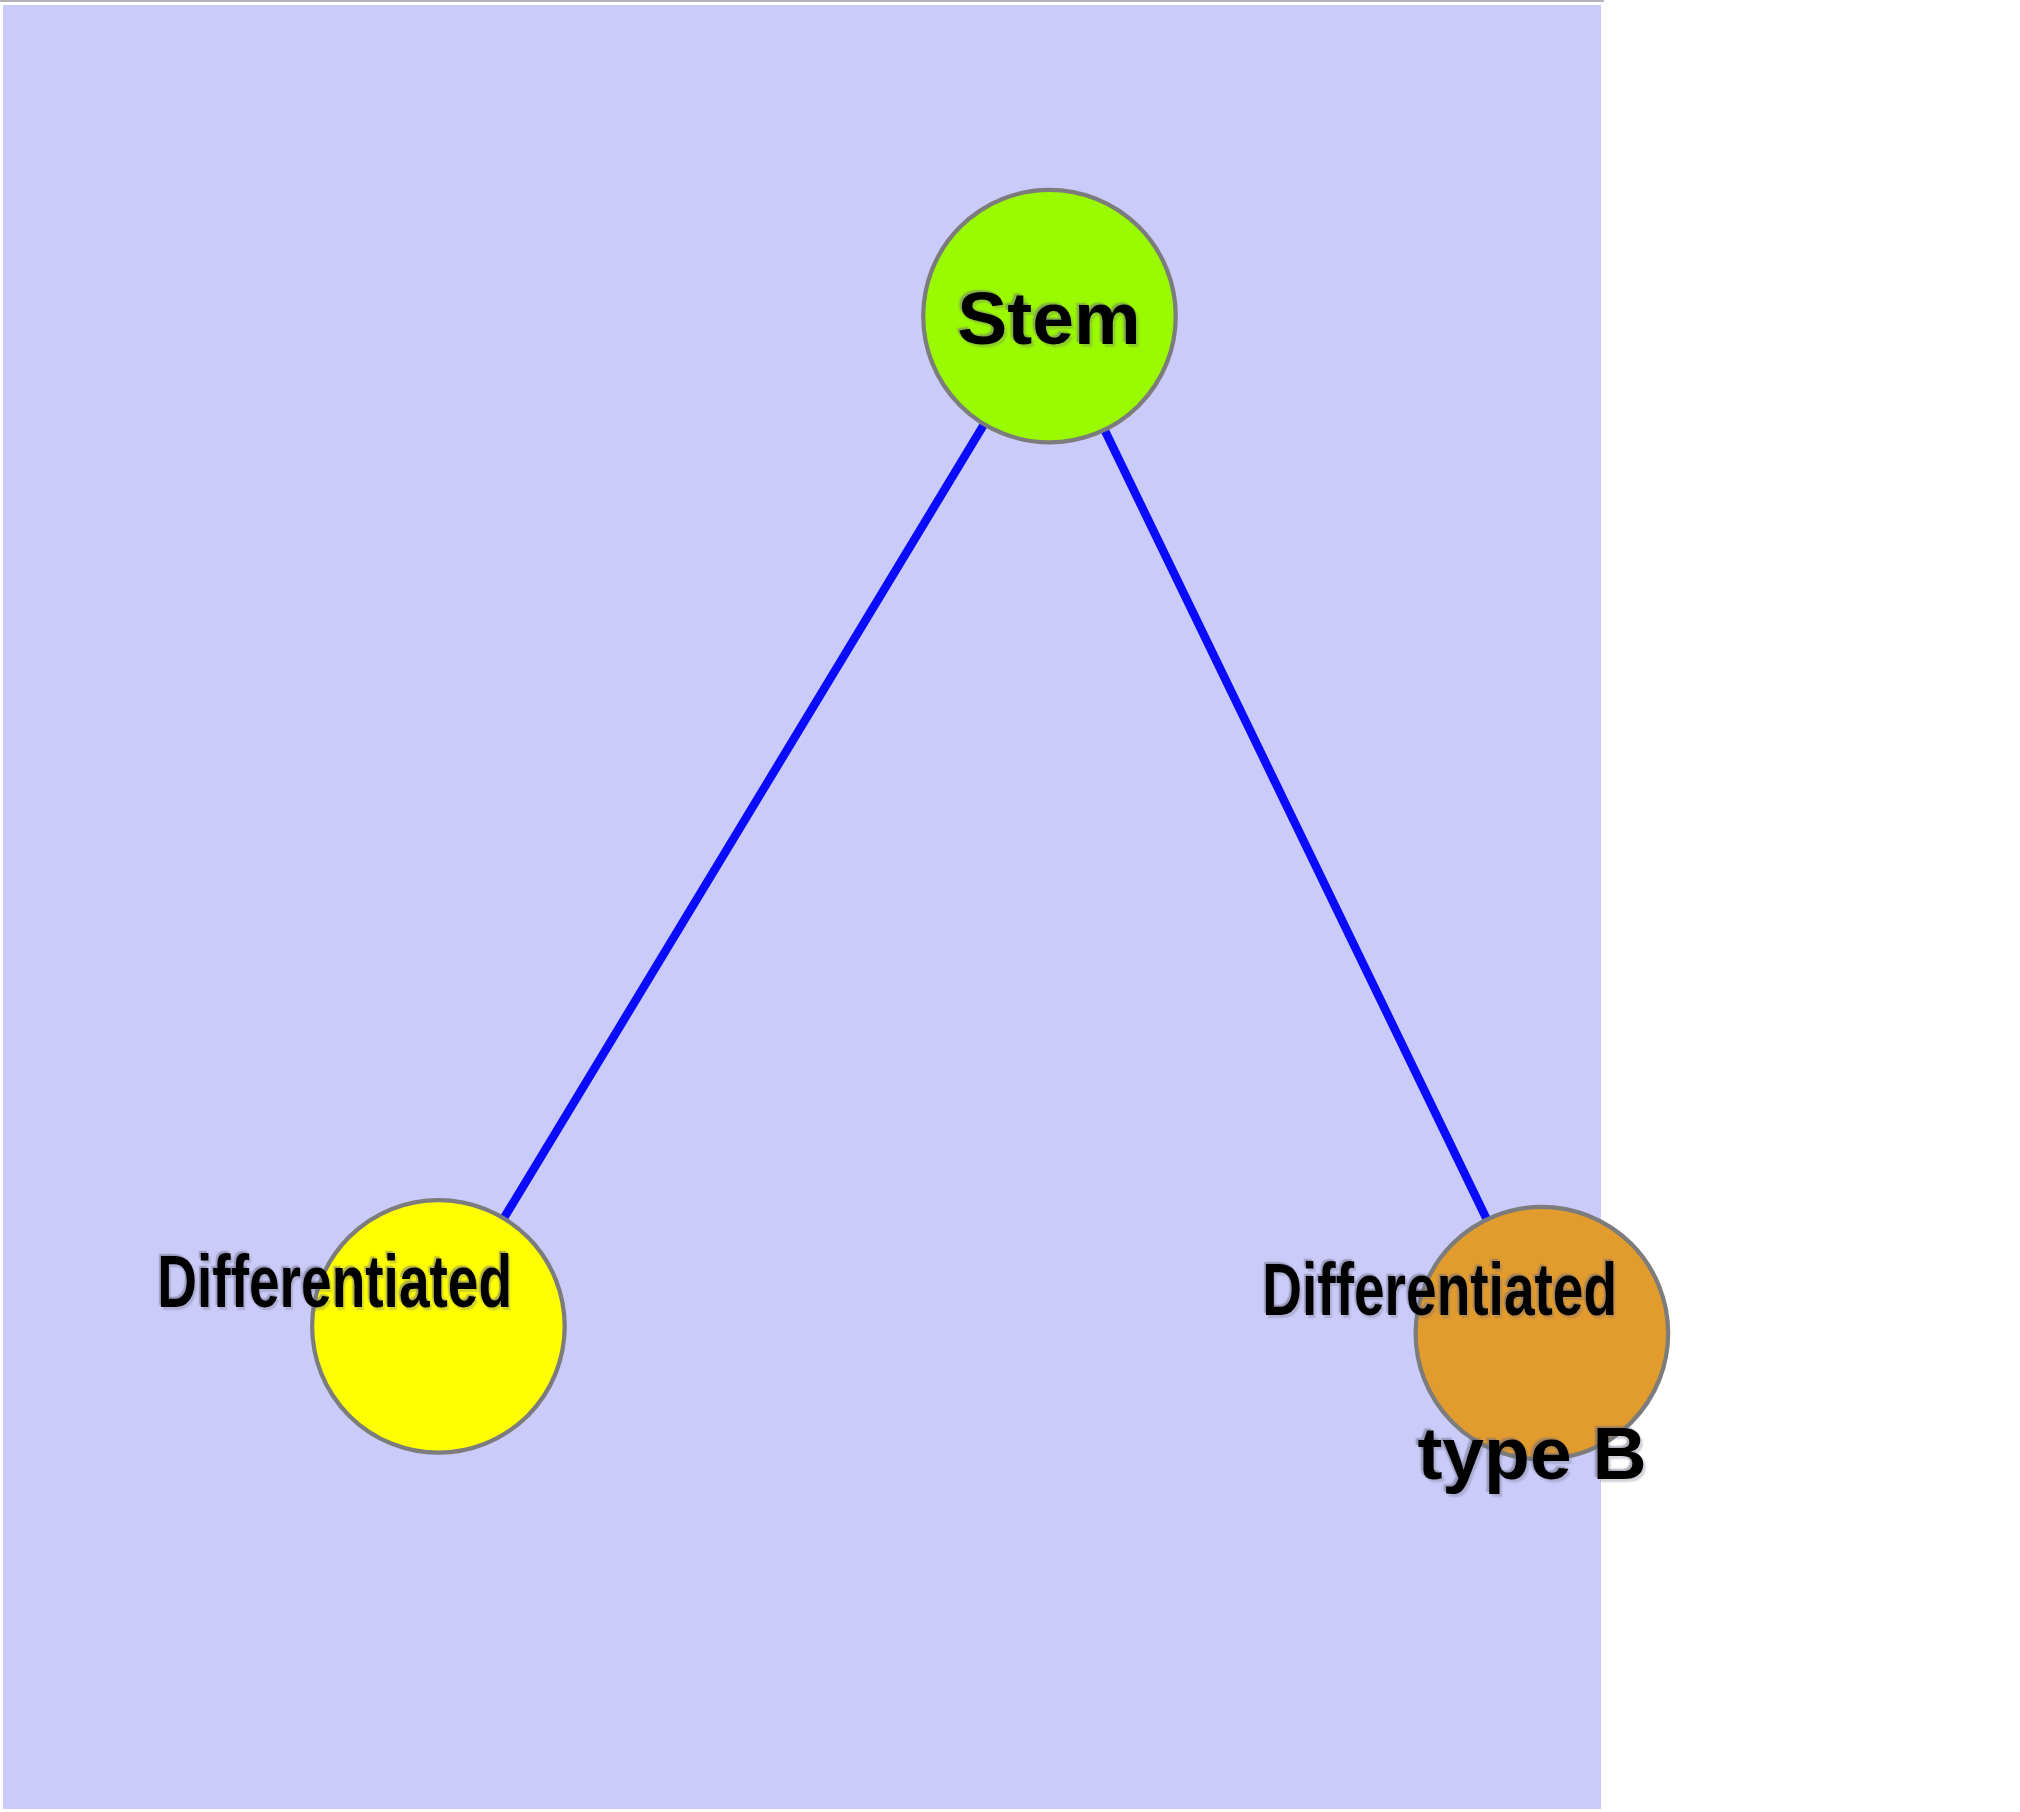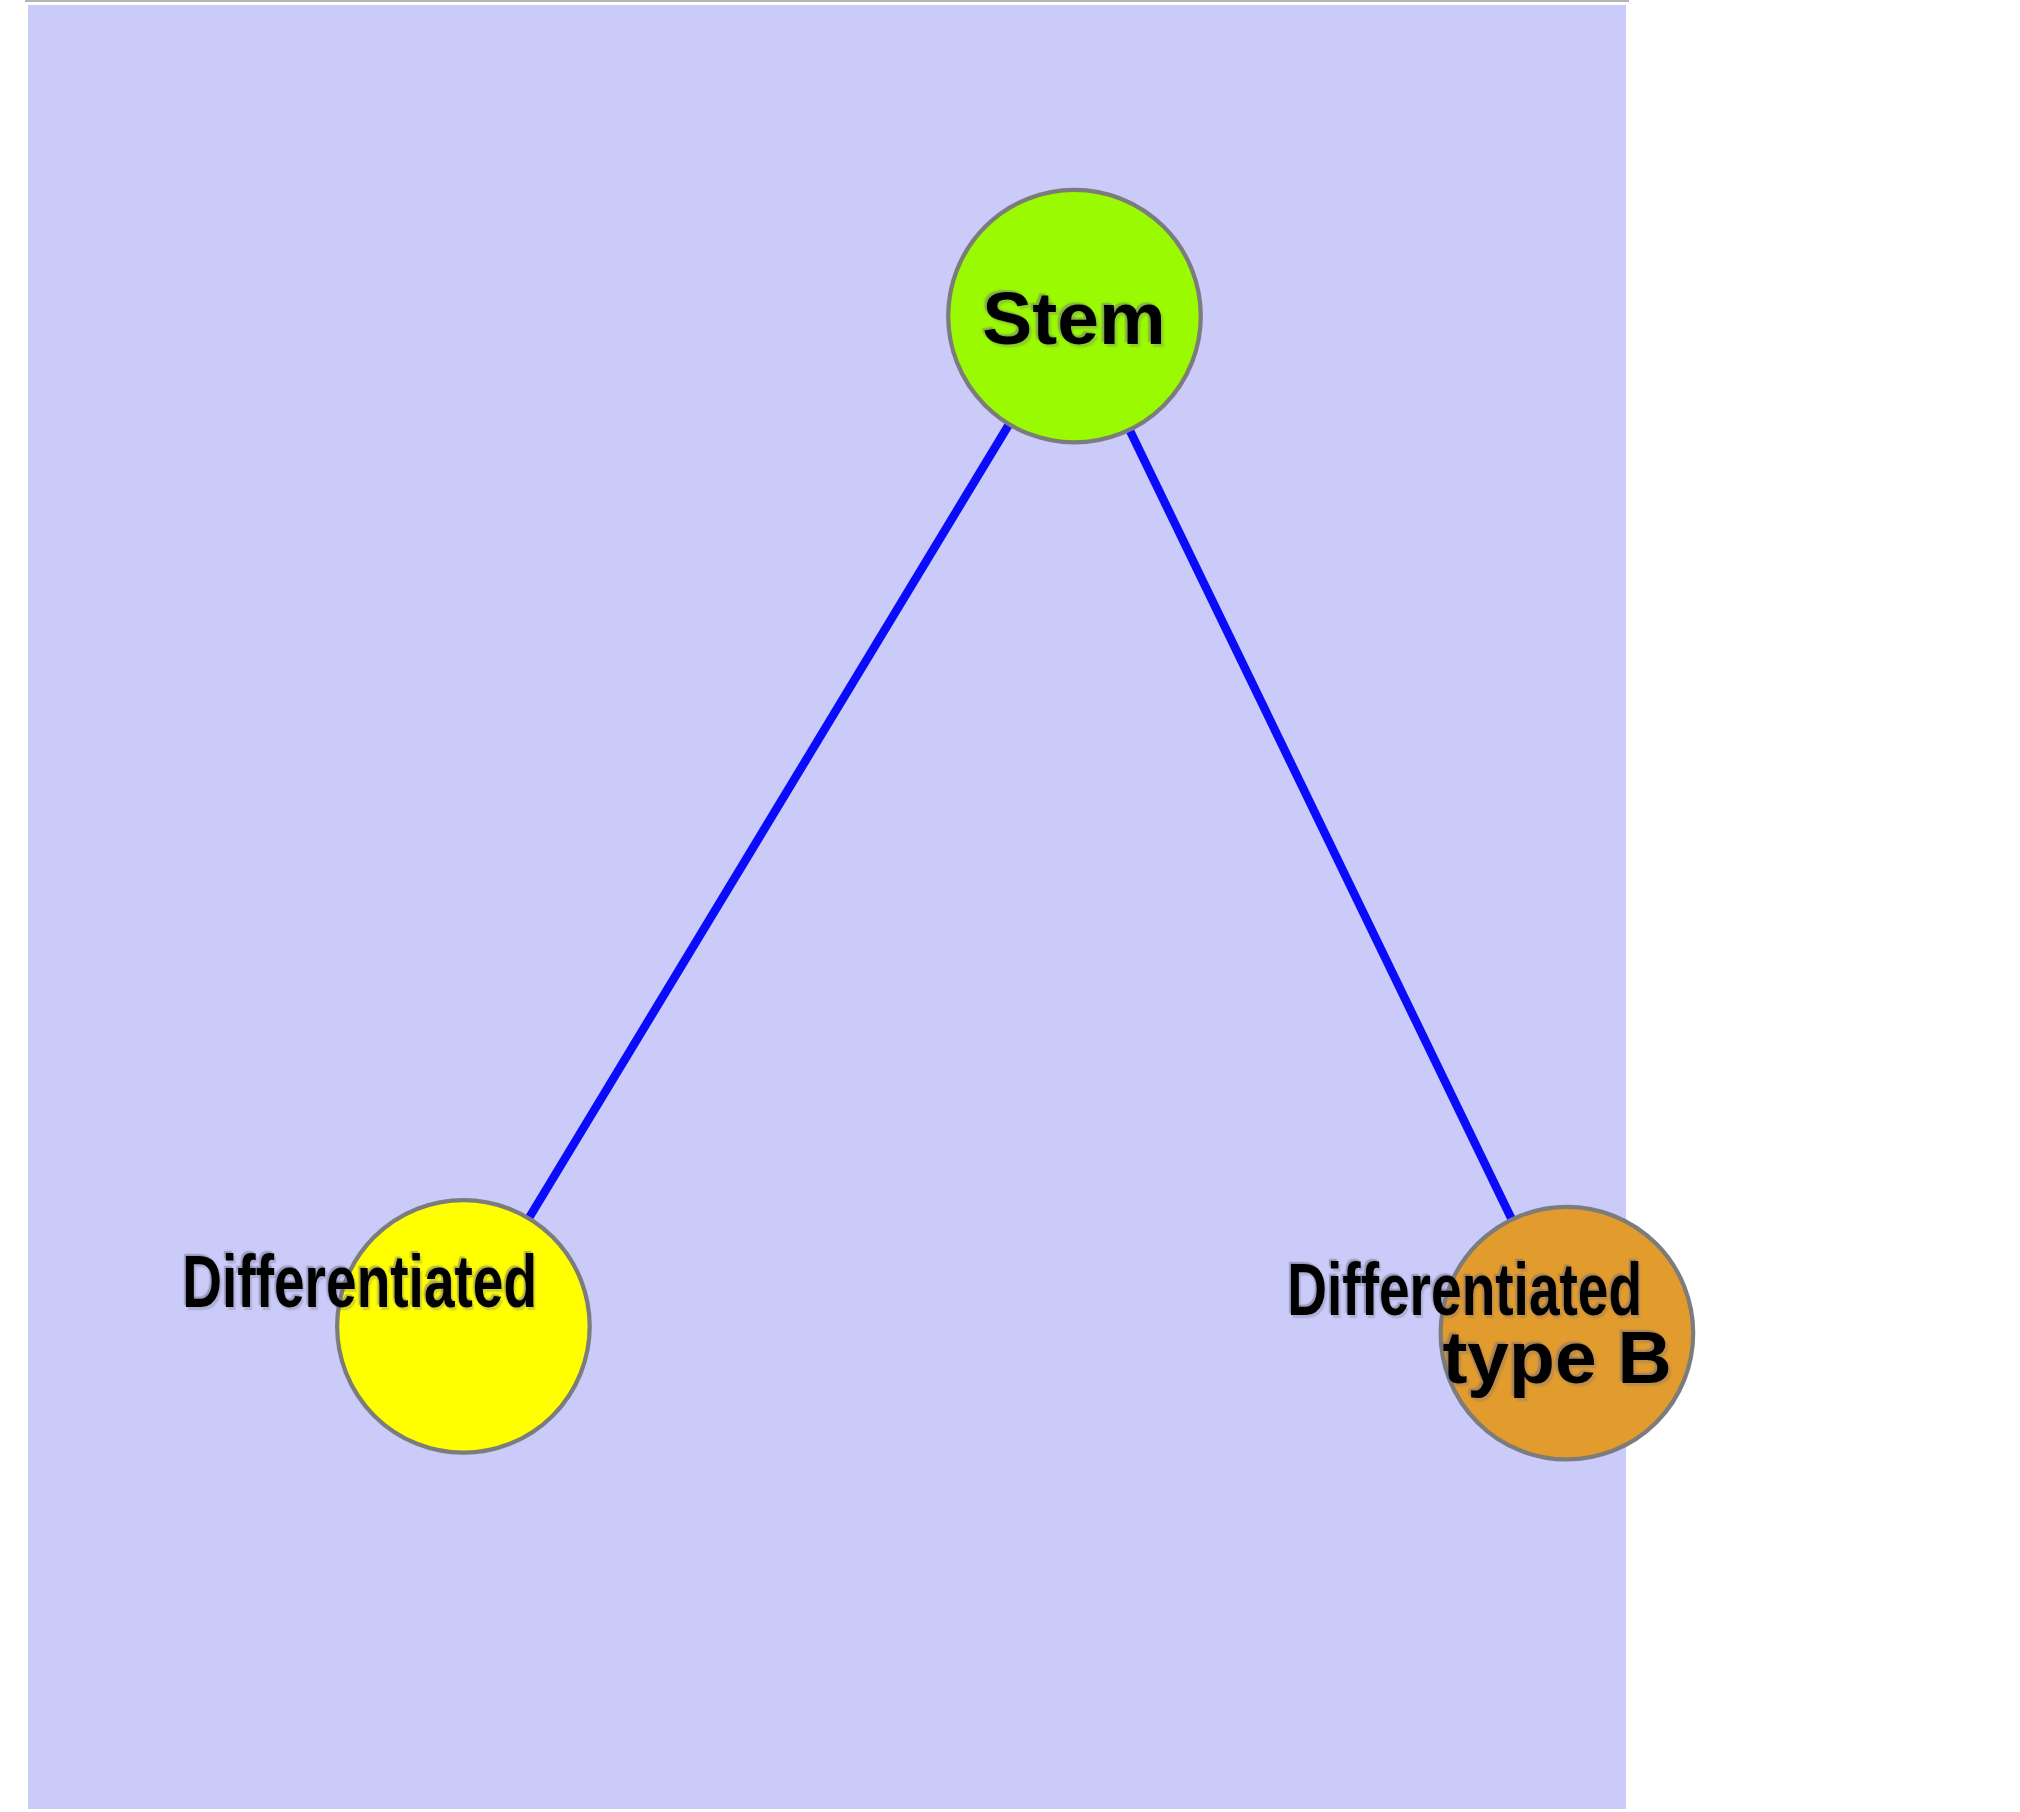--- a/index.html
+++ b/index.html
@@ -2,21 +2,21 @@
 <html style="font-size:13.6px"><head>
 <meta charset="utf-8">
 <style>
   html, body { margin: 0; padding: 0; }
   body {
     width: 2021px; height: 1812px;
     background: #ffffff;
     font-family: "Liberation Sans", "DejaVu Sans", sans-serif;
     overflow: hidden;
   }
-  #root { position: relative; width: 1604px; height: 1812px; margin-left: 25px; }
+  #root { position: relative; width: 1604px; height: 1812px; }
 
   .window-top-line {
     position: absolute; left: 0; top: 0; width: 100%; height: 1.7px;
     background: #b4b4b8;
   }
   .plot-canvas {
     position: absolute; left: 3.4px; top: 5.1px; right: 3.4px; bottom: 3.4px;
     background: #CACBF8;
   }
   svg.graph-layer {
@@ -39,21 +39,21 @@
     text-shadow: -2.5px -2.5px 1.7px rgba(108,108,132,0.55), 2.5px 2.5px 1.7px rgba(108,108,132,0.30);
   }
   .node-label .inner { display: inline-block; transform-origin: 50% 50%; }
   .condensed .inner { transform: scaleX(0.734); }
 
   
   #label-stem    { left: 710px;  top: 281px;  }
   #label-a-line1 { left: -4.2px;   top: 1244px; }
   #label-a-line2 { left: 86px;  top: 1340px; }
   #label-b-line1 { left: 1101px; top: 1252px; }
-  #label-b-line2 { left: 1193px; top: 1320px; text-decoration: underline; }
+  #label-b-line2 { left: 1193px; top: 1416px; text-decoration: underline; }
 </style>
 </head>
 <body>
 
 <div id="root">
 
   <div class="plot-canvas"></div>
   <div class="window-top-line"></div>
 
   <svg class="graph-layer" viewBox="0 0 2384 2138">

